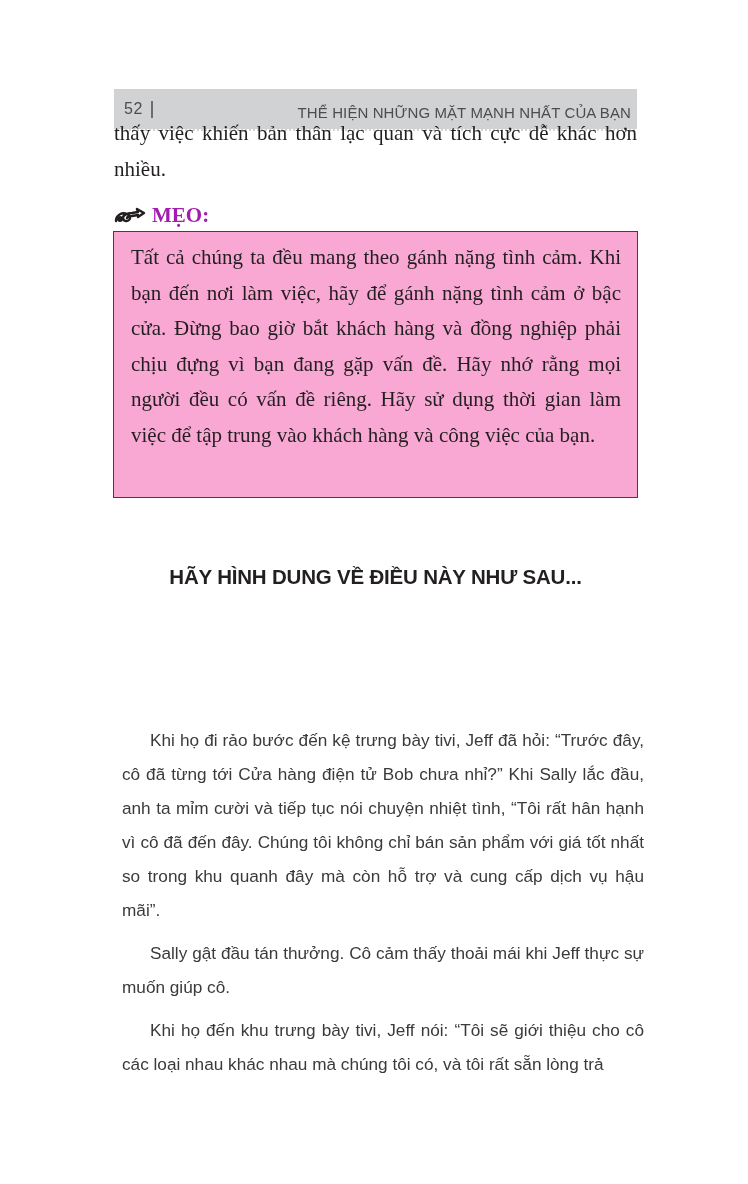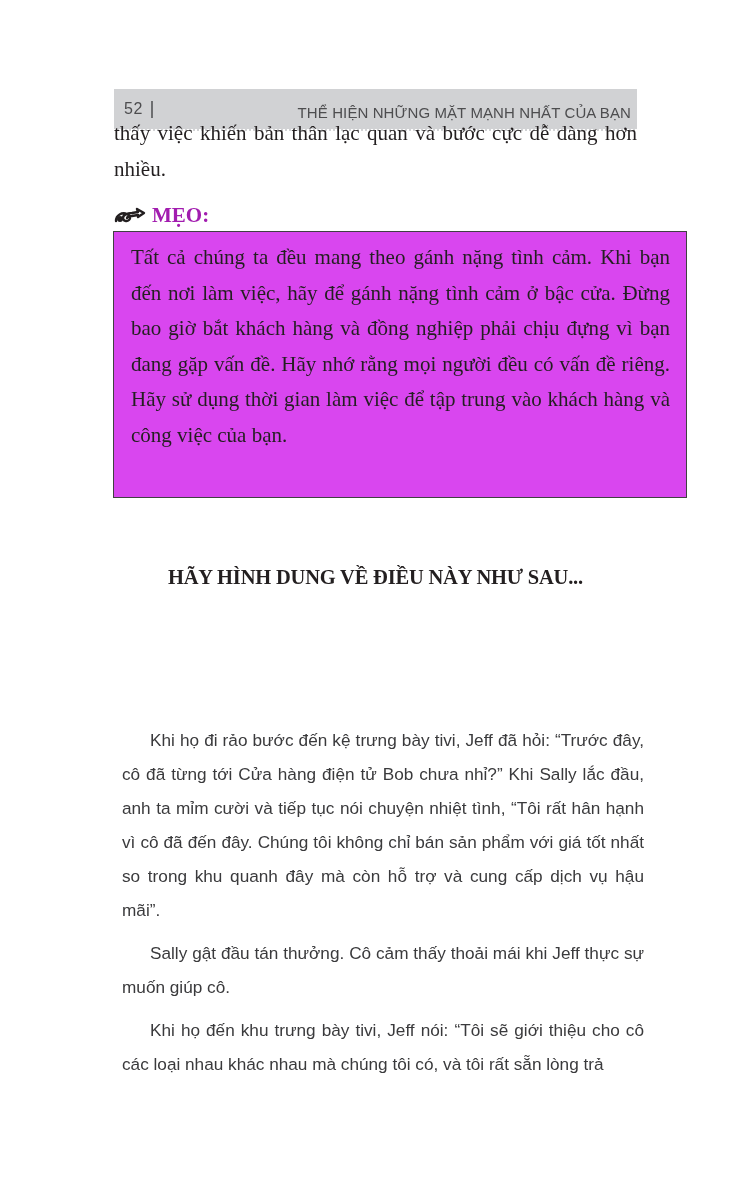--- a/index.html
+++ b/index.html
@@ -78,42 +78,42 @@
     .tip-icon {
       width: 32px;
       height: 20px;
       margin-right: 6px;
       display: inline-block;
     }
     .tip-box {
       position: absolute;
       left: 113px;
       top: 231px;
-      width: 574px;
+      width: 525px;
       height: 267px;
       box-sizing: border-box;
-      background: #d946ef;
+      background: #f9a8d4;
       border: 1.5px solid #414042;
       padding: 8px 16px 0 17px;
     }
     .tip-text {
       font-family: "Liberation Serif", serif;
       font-size: 21px;
       line-height: 35.5px;
       color: #231f20;
       text-align: justify;
       text-align-last: left;
       margin: 0;
     }
     .section-heading {
       position: absolute;
       left: 114px;
       width: 523px;
       text-align: center;
-      font-family: Liberation Serif, serif;
+      font-family: Liberation Sans, sans-serif;
       font-weight: bold;
       font-size: 20.5px;
       line-height: 34px;
       color: #231f20;
       letter-spacing: -0.2px;
     }
     .body-para {
       position: absolute;
       left: 114px;
       width: 522px;
@@ -129,21 +129,21 @@
   </style>
 </head>
 <body>
 
 <div class="header-band">
   <span class="page-number">52</span>
   <span class="page-sep"></span>
   <span class="running-title">THỂ HIỆN NHỮNG MẶT MẠNH NHẤT CỦA BẠN</span>
 </div>
 
-<p class="serif-para" style="top:115px; margin:0;">thấy việc khiến bản thân lạc quan và bước cực dễ dàng hơn nhiều.</p>
+<p class="serif-para" style="top:115px; margin:0;">thấy việc khiến bản thân lạc quan và tích cực dễ khác hơn nhiều.</p>
 
 <div class="tip-heading">
   <svg class="tip-icon" viewBox="0 0 32 20">
     <path d="M2 16 C2 10, 8 7, 13 9 C16 10, 17 13, 15 15 C13 17, 9 16, 9 13 C9 10, 13 8, 18 8 L24 7 L23 4 L30 8 L24 12 L24 10 L18 11 C15 11, 13 12, 13 13" fill="none" stroke="#231f20" stroke-width="2.4" stroke-linecap="round" stroke-linejoin="round"></path>
     <circle cx="6" cy="14" r="3" fill="#231f20"></circle>
   </svg>
   <span>MẸO:</span>
 </div>
 
 <div class="tip-box">

